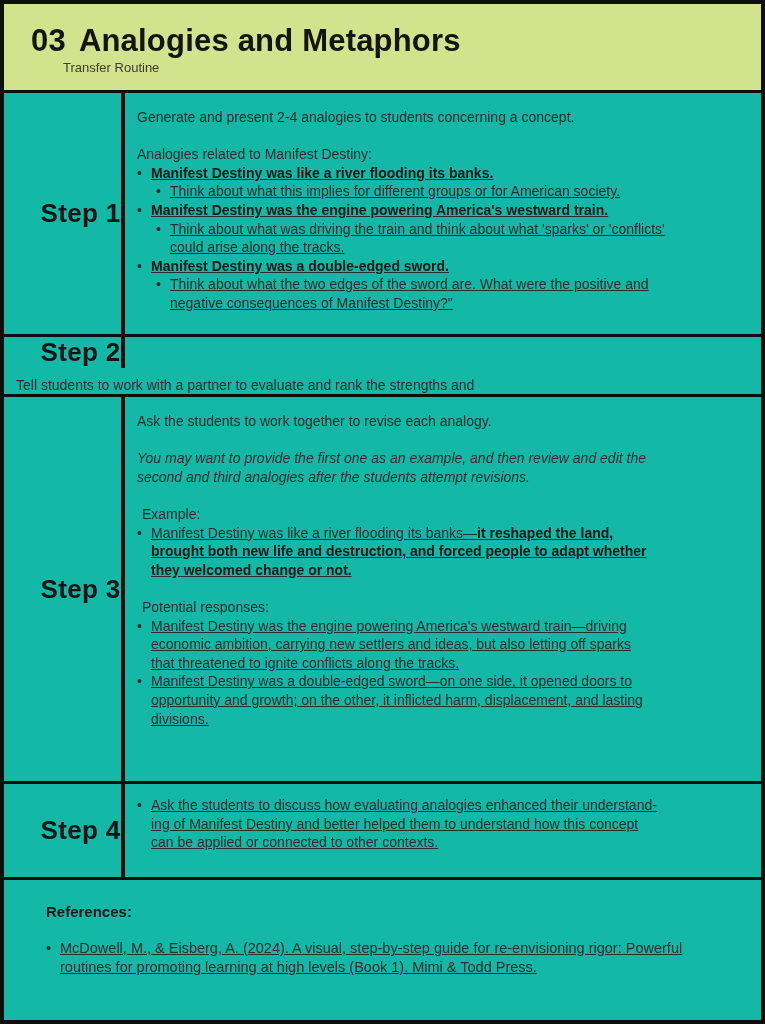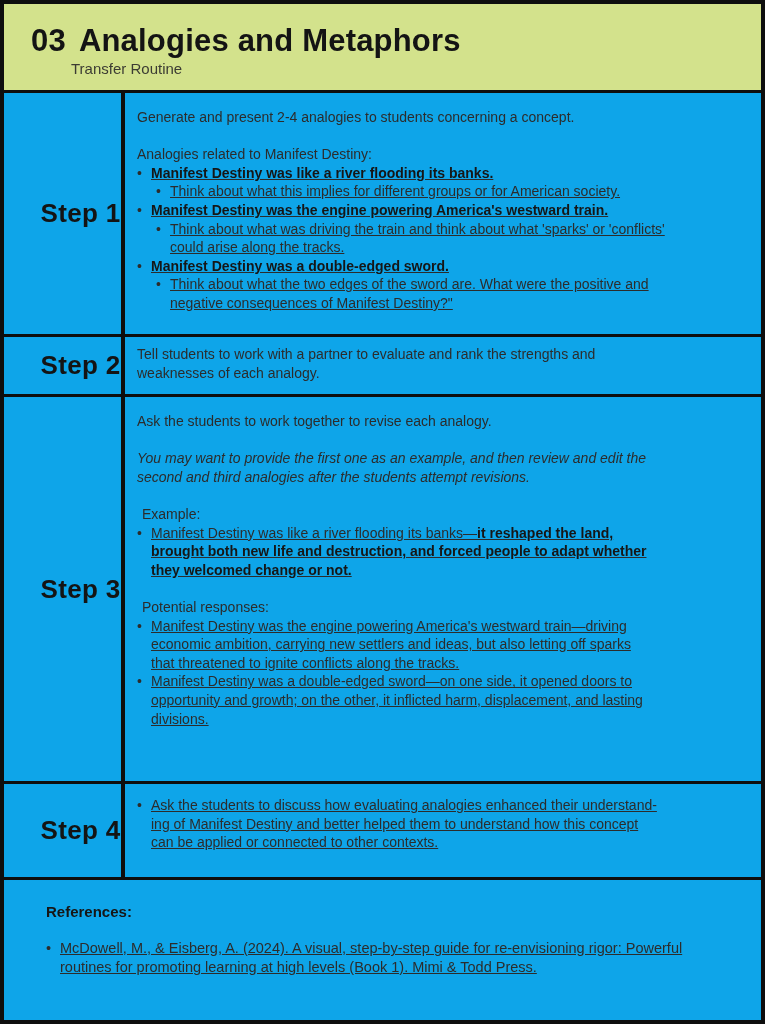--- a/index.html
+++ b/index.html
@@ -1,28 +1,28 @@
 <!DOCTYPE html>
 <html><head>
 <meta charset="utf-8">
 <style>
   html,body{margin:0;padding:0;background:#ffffff;}
   body{width:765px;height:1024px;position:relative;font-family:"Liberation Sans",sans-serif;-webkit-font-smoothing:antialiased;}
   *{box-sizing:border-box;}
-  .page{position:absolute;inset:0;width:765px;height:1024px;border:4px solid #0e0e0e;display:flex;flex-direction:column;background:#0ea5e9;}
+  .page{position:absolute;inset:0;width:765px;height:1024px;border:4px solid #0e0e0e;display:flex;flex-direction:column;background:#14b8a6;}
 
   
   .header{height:89px;flex:none;border-bottom:3px solid #0e0e0e;padding:20px 0 0 27px;}
   .title-line{display:flex;align-items:baseline;gap:13px;font-weight:bold;font-size:31px;color:#141414;letter-spacing:.2px;line-height:1.1;}
-  .subtitle{font-size:15px;color:#3c3c33;margin-left:40px;margin-top:2px;}
+  .subtitle{font-size:13px;color:#3c3c33;margin-left:32px;margin-top:2px;}
 
   
   .row{display:flex;flex:none;border-bottom:3px solid #0e0e0e;}
   .h-step1{height:244px;}
-  .h-step2{height:60px;}
+  .h-step2{height:60px;flex-direction:column;}
   .h-step3{height:387px;}
   .h-step4{height:96px;}
   .label-cell{width:121px;flex:none;border-right:4px solid #0e0e0e;display:flex;align-items:center;justify-content:center;}
   .label-cell .step-label{font-size:26px;font-weight:bold;color:#141414;letter-spacing:.3px;margin-left:36px;}
   .content-cell{flex:1;padding:15px 20px 4px 12px;font-size:14px;line-height:18.6px;color:#2c2c2c;overflow:hidden;}
   .pad-mid{padding-top:8px;}
   .pad-s4{padding-top:12px;}
 
   
   .para{white-space:pre-line;min-height:18.6px;}

